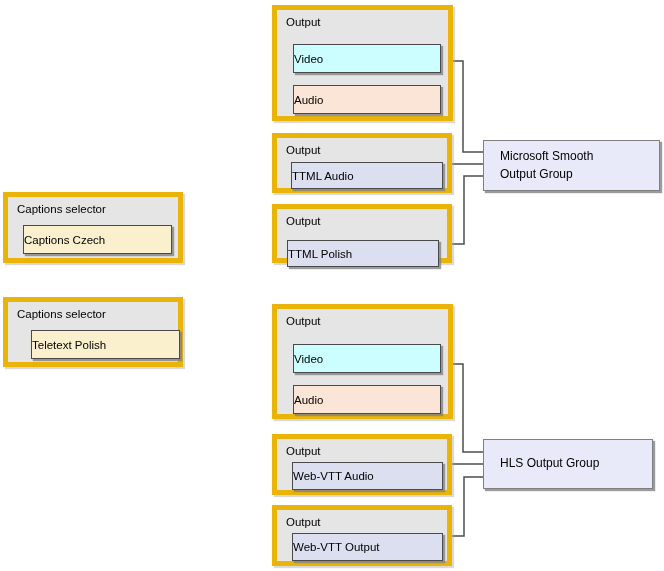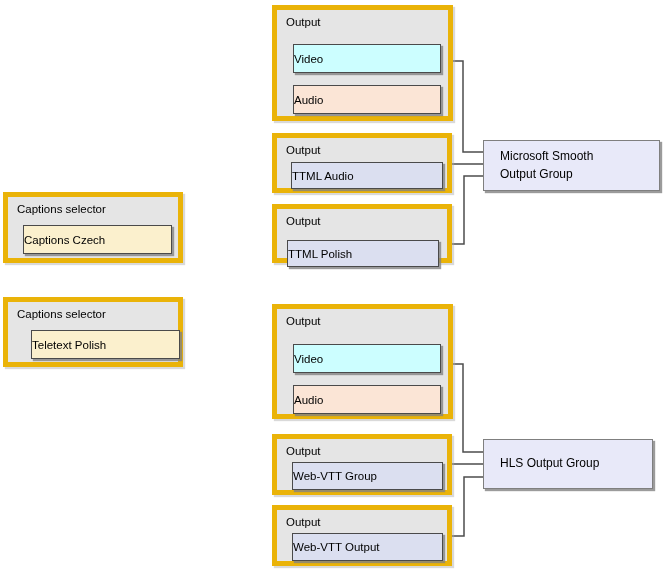--- a/index.html
+++ b/index.html
@@ -110,21 +110,21 @@
       <span>Video</span>
     </div>
     <div class="box inner" style="left: 16px; top: 76px; width: 148px; height: 29px; background-color: rgb(251, 229, 214);">
       <span>Audio</span>
     </div>
   </div>
 
   <div class="box outer" style="left:272px; top:434px; width:180px; height:61px;">
     <span class="box-label">Output</span>
     <div class="box inner" style="left: 15px; top: 23px; width: 151px; height: 28px; background-color: rgb(219, 223, 240);">
-      <span>Web-VTT Group</span>
+      <span>Web-VTT Audio</span>
     </div>
   </div>
 
   <div class="box outer" style="left:272px; top:505px; width:180px; height:61px;">
     <span class="box-label">Output</span>
     <div class="box inner" style="left: 15px; top: 23px; width: 151px; height: 28px; background-color: rgb(219, 223, 240);">
       <span>Web-VTT Output</span>
     </div>
   </div>
 

